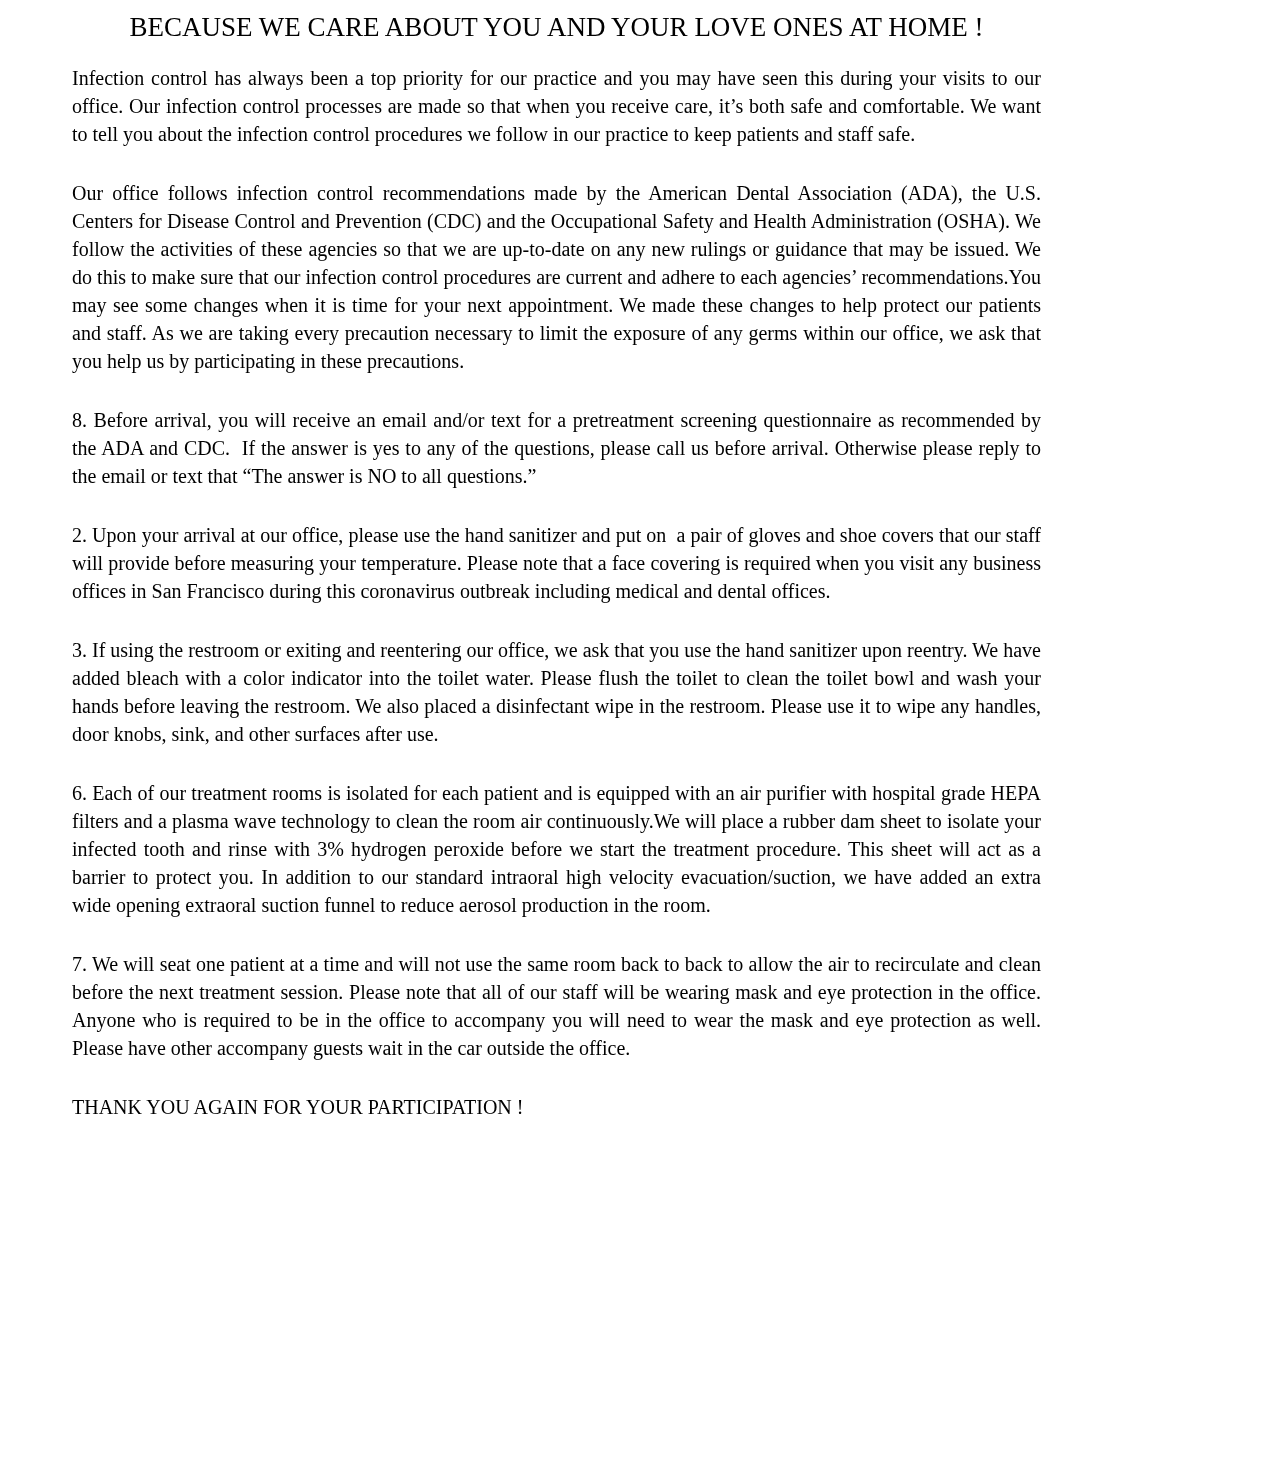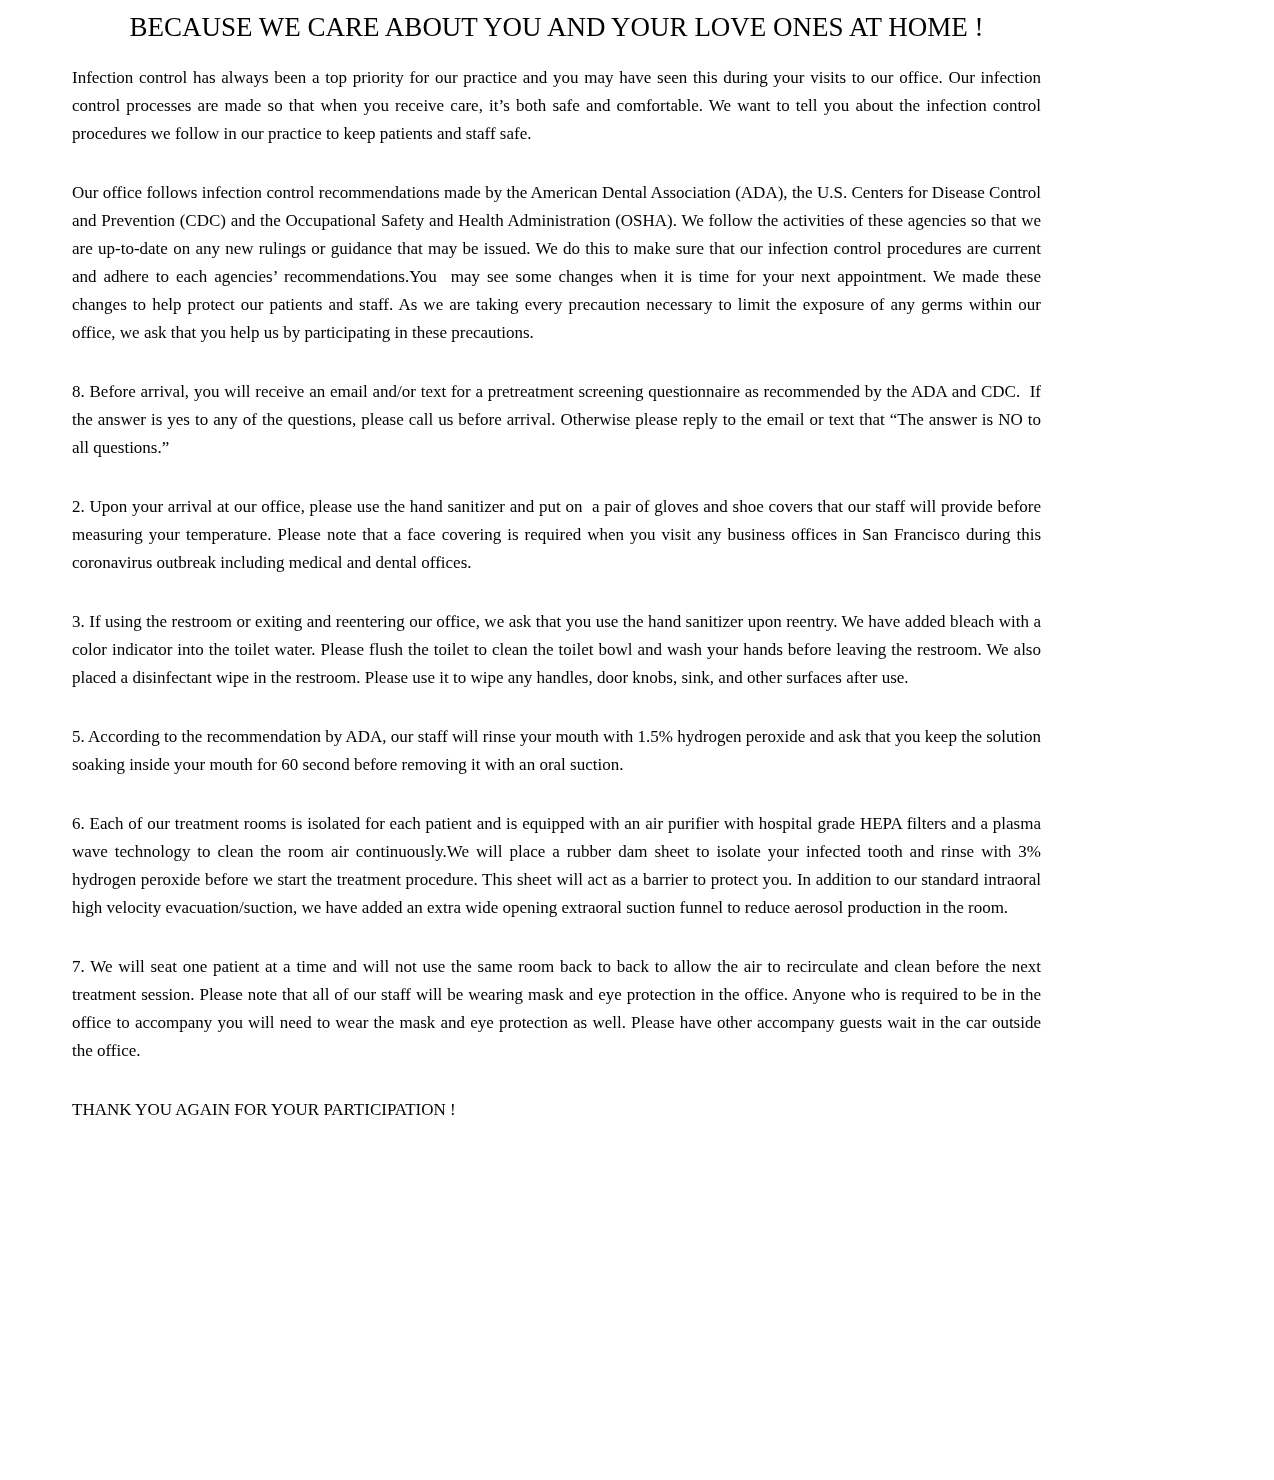--- a/index.html
+++ b/index.html
@@ -23,21 +23,21 @@
   }
   .doc-title {
     font-size: 27px;
     font-weight: normal;
     line-height: 30px;
     text-align: center;
     margin: 0 0 22px 0;
     white-space: pre-wrap;
   }
   .para {
-    font-size: 17px;
+    font-size: 20px;
     line-height: 28px;
     text-align: justify;
     margin: 0 0 31px 0;
     white-space: pre-wrap;
   }
   .closing {
     text-align: left;
     margin-bottom: 12px;
   }
 </style>
@@ -51,20 +51,19 @@
 
   <p class="para">Our office follows infection control recommendations made by the American Dental Association (ADA), the U.S. Centers for Disease Control and Prevention (CDC) and the Occupational Safety and Health Administration (OSHA). We follow the activities of these agencies so that we are up-to-date on any new rulings or guidance that may be issued. We do this to make sure that our infection control procedures are current and adhere to each agencies’ recommendations.You  may see some changes when it is time for your next appointment. We made these changes to help protect our patients and staff. As we are taking every precaution necessary to limit the exposure of any germs within our office, we ask that you help us by participating in these precautions.</p>
 
   <p class="para">8. Before arrival, you will receive an email and/or text for a pretreatment screening questionnaire as recommended by the ADA and CDC.  If the answer is yes to any of the questions, please call us before arrival. Otherwise please reply to the email or text that “The answer is NO to all questions.”</p>
 
   <p class="para">2. Upon your arrival at our office, please use the hand sanitizer and put on  a pair of gloves and shoe covers that our staff will provide before measuring your temperature. Please note that a face covering is required when you visit any business offices in San Francisco during this coronavirus outbreak including medical and dental offices.</p>
 
   <p class="para">3. If using the restroom or exiting and reentering our office, we ask that you use the hand sanitizer upon reentry. We have added bleach with a color indicator into the toilet water. Please flush the toilet to clean the toilet bowl and wash your hands before leaving the restroom. We also placed a disinfectant wipe in the restroom. Please use it to wipe any handles, door knobs, sink, and other surfaces after use.</p>
 
 
-  <p class="para">5. According to the recommendation by ADA, our staff will rinse your mouth with 1.5% hydrogen peroxide and ask that you keep the solution soaking inside your mouth for 60 second before removing it with an oral suction.</p>
 
   <p class="para">6. Each of our treatment rooms is isolated for each patient and is equipped with an air purifier with hospital grade HEPA filters and a plasma wave technology to clean the room air continuously.We will place a rubber dam sheet to isolate your infected tooth and rinse with 3% hydrogen peroxide before we start the treatment procedure. This sheet will act as a barrier to protect you. In addition to our standard intraoral high velocity evacuation/suction, we have added an extra wide opening extraoral suction funnel to reduce aerosol production in the room.</p>
 
   <p class="para">7. We will seat one patient at a time and will not use the same room back to back to allow the air to recirculate and clean before the next treatment session. Please note that all of our staff will be wearing mask and eye protection in the office. Anyone who is required to be in the office to accompany you will need to wear the mask and eye protection as well. Please have other accompany guests wait in the car outside the office.</p>
 
   <p class="para closing">THANK YOU AGAIN FOR YOUR PARTICIPATION !</p>
 </div>
 
 </body></html>

